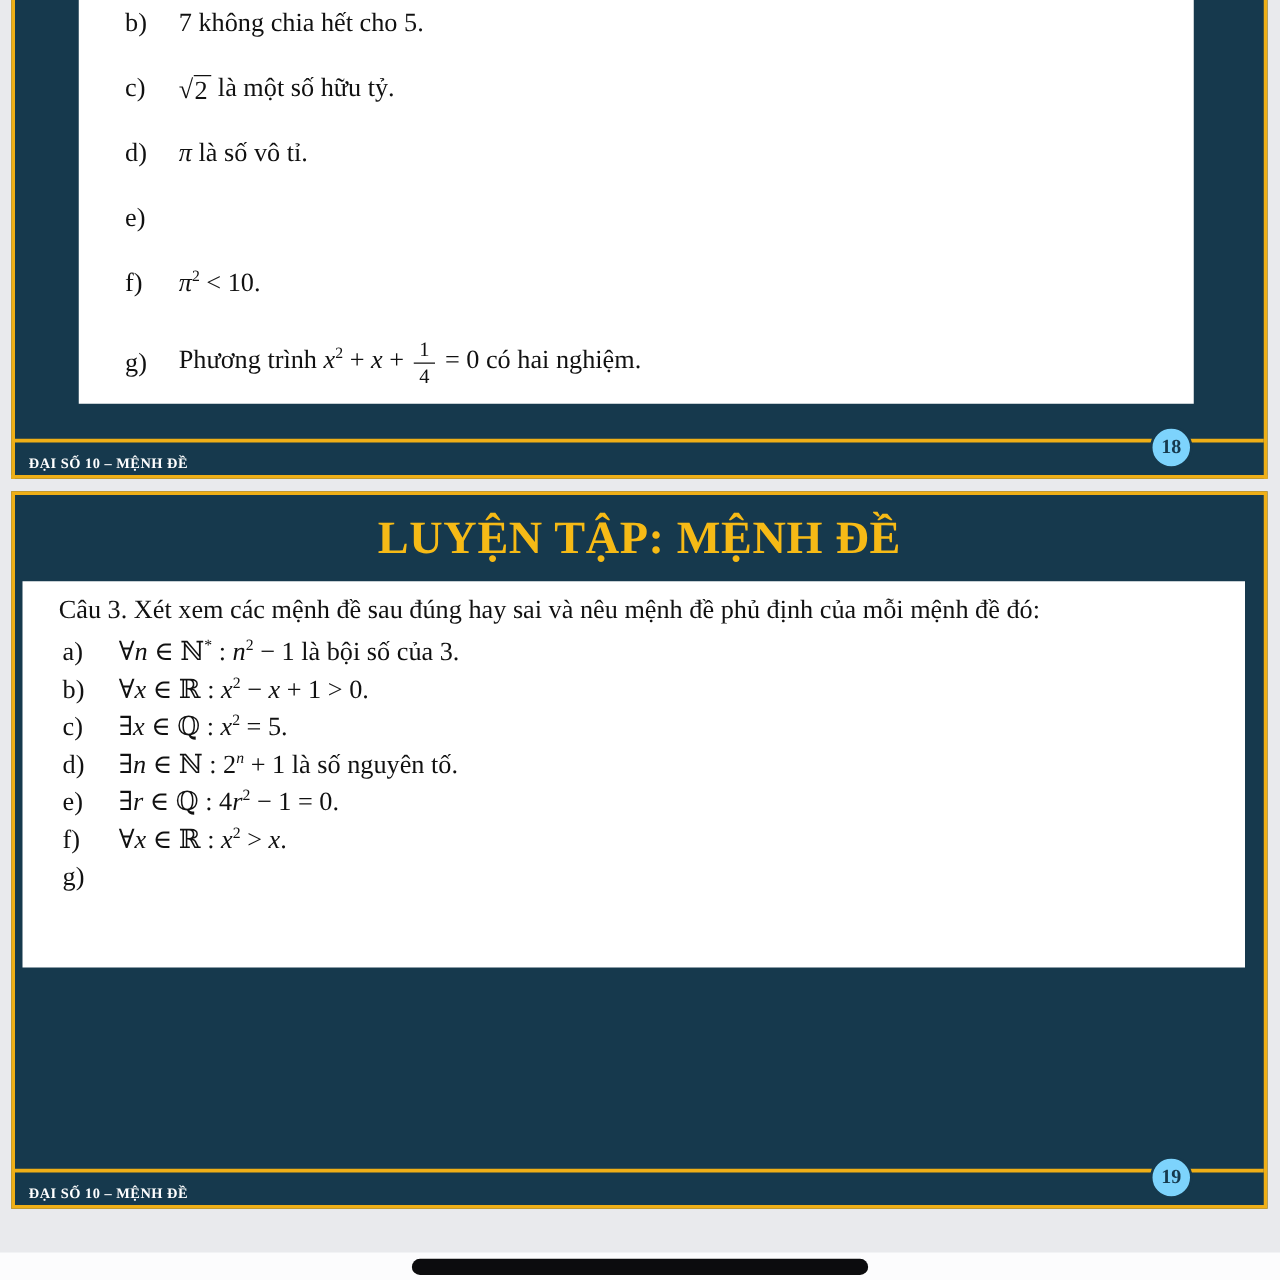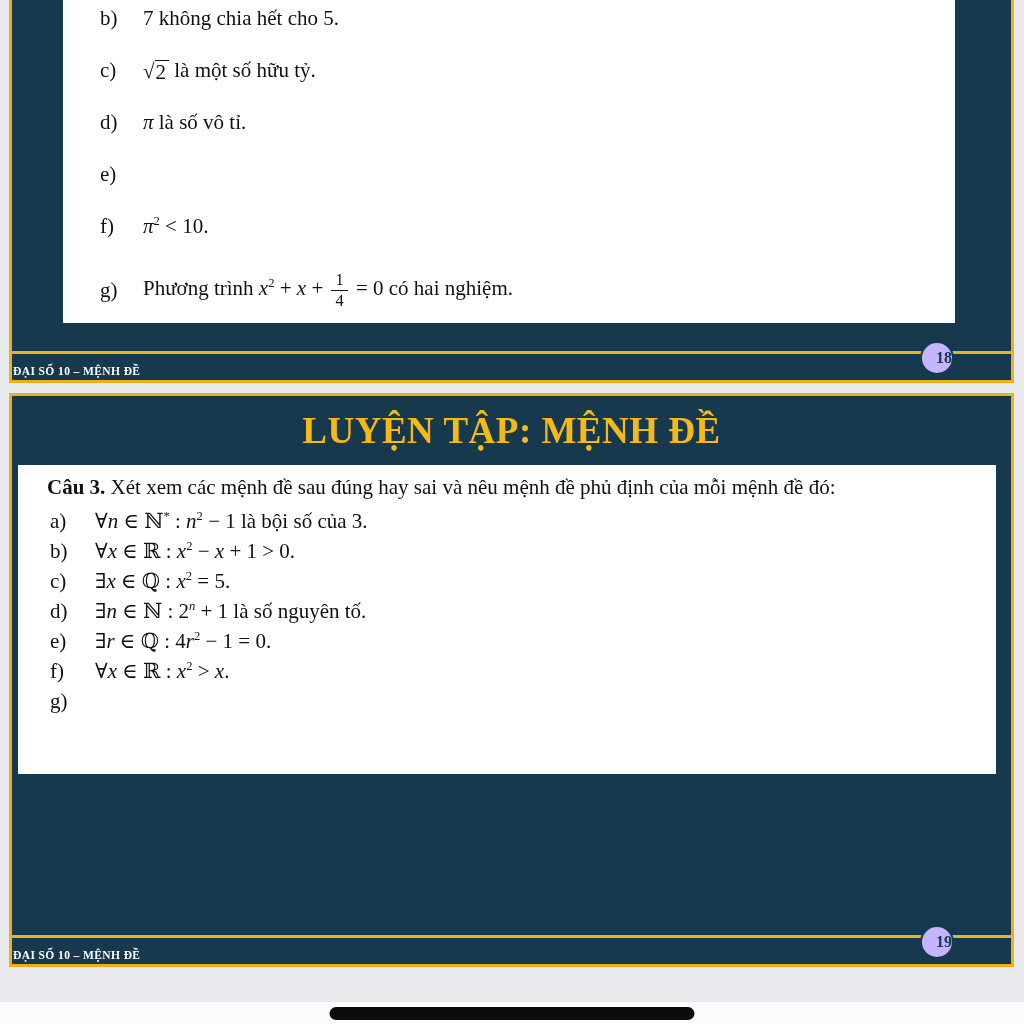--- a/index.html
+++ b/index.html
@@ -40,21 +40,21 @@
   .s18-box .items { margin-top: -8px; }
   .s18-box .item-row { min-height: 52px; padding-left: 37px; font-size: 21px; }
   .s18-box .item-row:last-child { margin-top: 12px; }
   .s18-box .item-label { width: 43px; }
 
   .s19-box .items { margin-top: 6px; }
   .s19-box .item-row { min-height: 30px; padding-left: 32px; font-size: 21px; }
   .s19-box .item-label { width: 45px; }
 
   .question { padding: 9px 10px 0 29px; font-size: 21px; line-height: 1.25; }
-  .question .qnum { font-weight: bold; }
+  .question .qnum { font-weight: normal; }
 
   
   sup { font-size: 0.6em; line-height: 0; }
   i { font-style: italic; }
   .frac {
     display: inline-flex; flex-direction: column; align-items: center;
     font-size: 0.78em; line-height: 1.05; vertical-align: middle; margin: 0 3px;
   }
   .frac .num { border-bottom: 1.5px solid #111; padding: 0 4px 1px; }
   .frac .den { padding-top: 1px; }
@@ -71,28 +71,28 @@
     letter-spacing: 0.5px;
     color: #f6ba16;
   }
 
   
   .footer-line {
     position: absolute; left: 0; width: 100%; height: 3px;
     background: #efaf17; bottom: 26px;
   }
   .footer-text {
-    position: absolute; left: 1px; bottom: 3px;
+    position: absolute; left: 11px; bottom: 3px;
     color: #ffffff; font-weight: bold; font-size: 11.5px; letter-spacing: 0.4px;
   }
   .page-badge {
     position: absolute; right: 57px; bottom: 5px;
     width: 34px; height: 34px; border-radius: 50%;
-    background: #c4b5fd; border: 2.5px solid #16394d; box-sizing: border-box;
-    display: flex; align-items: center; justify-content: flex-end;
+    background: #7dd3fc; border: 2.5px solid #16394d; box-sizing: border-box;
+    display: flex; align-items: center; justify-content: center;
     font-weight: bold; font-size: 16px; color: #16394d;
     z-index: 2;
   }
 
   
   .bottom-bar {
     position: absolute; left: 0; bottom: 0;
     width: 100%; height: 22px; background: #fcfcfd;
   }
   .home-indicator {

